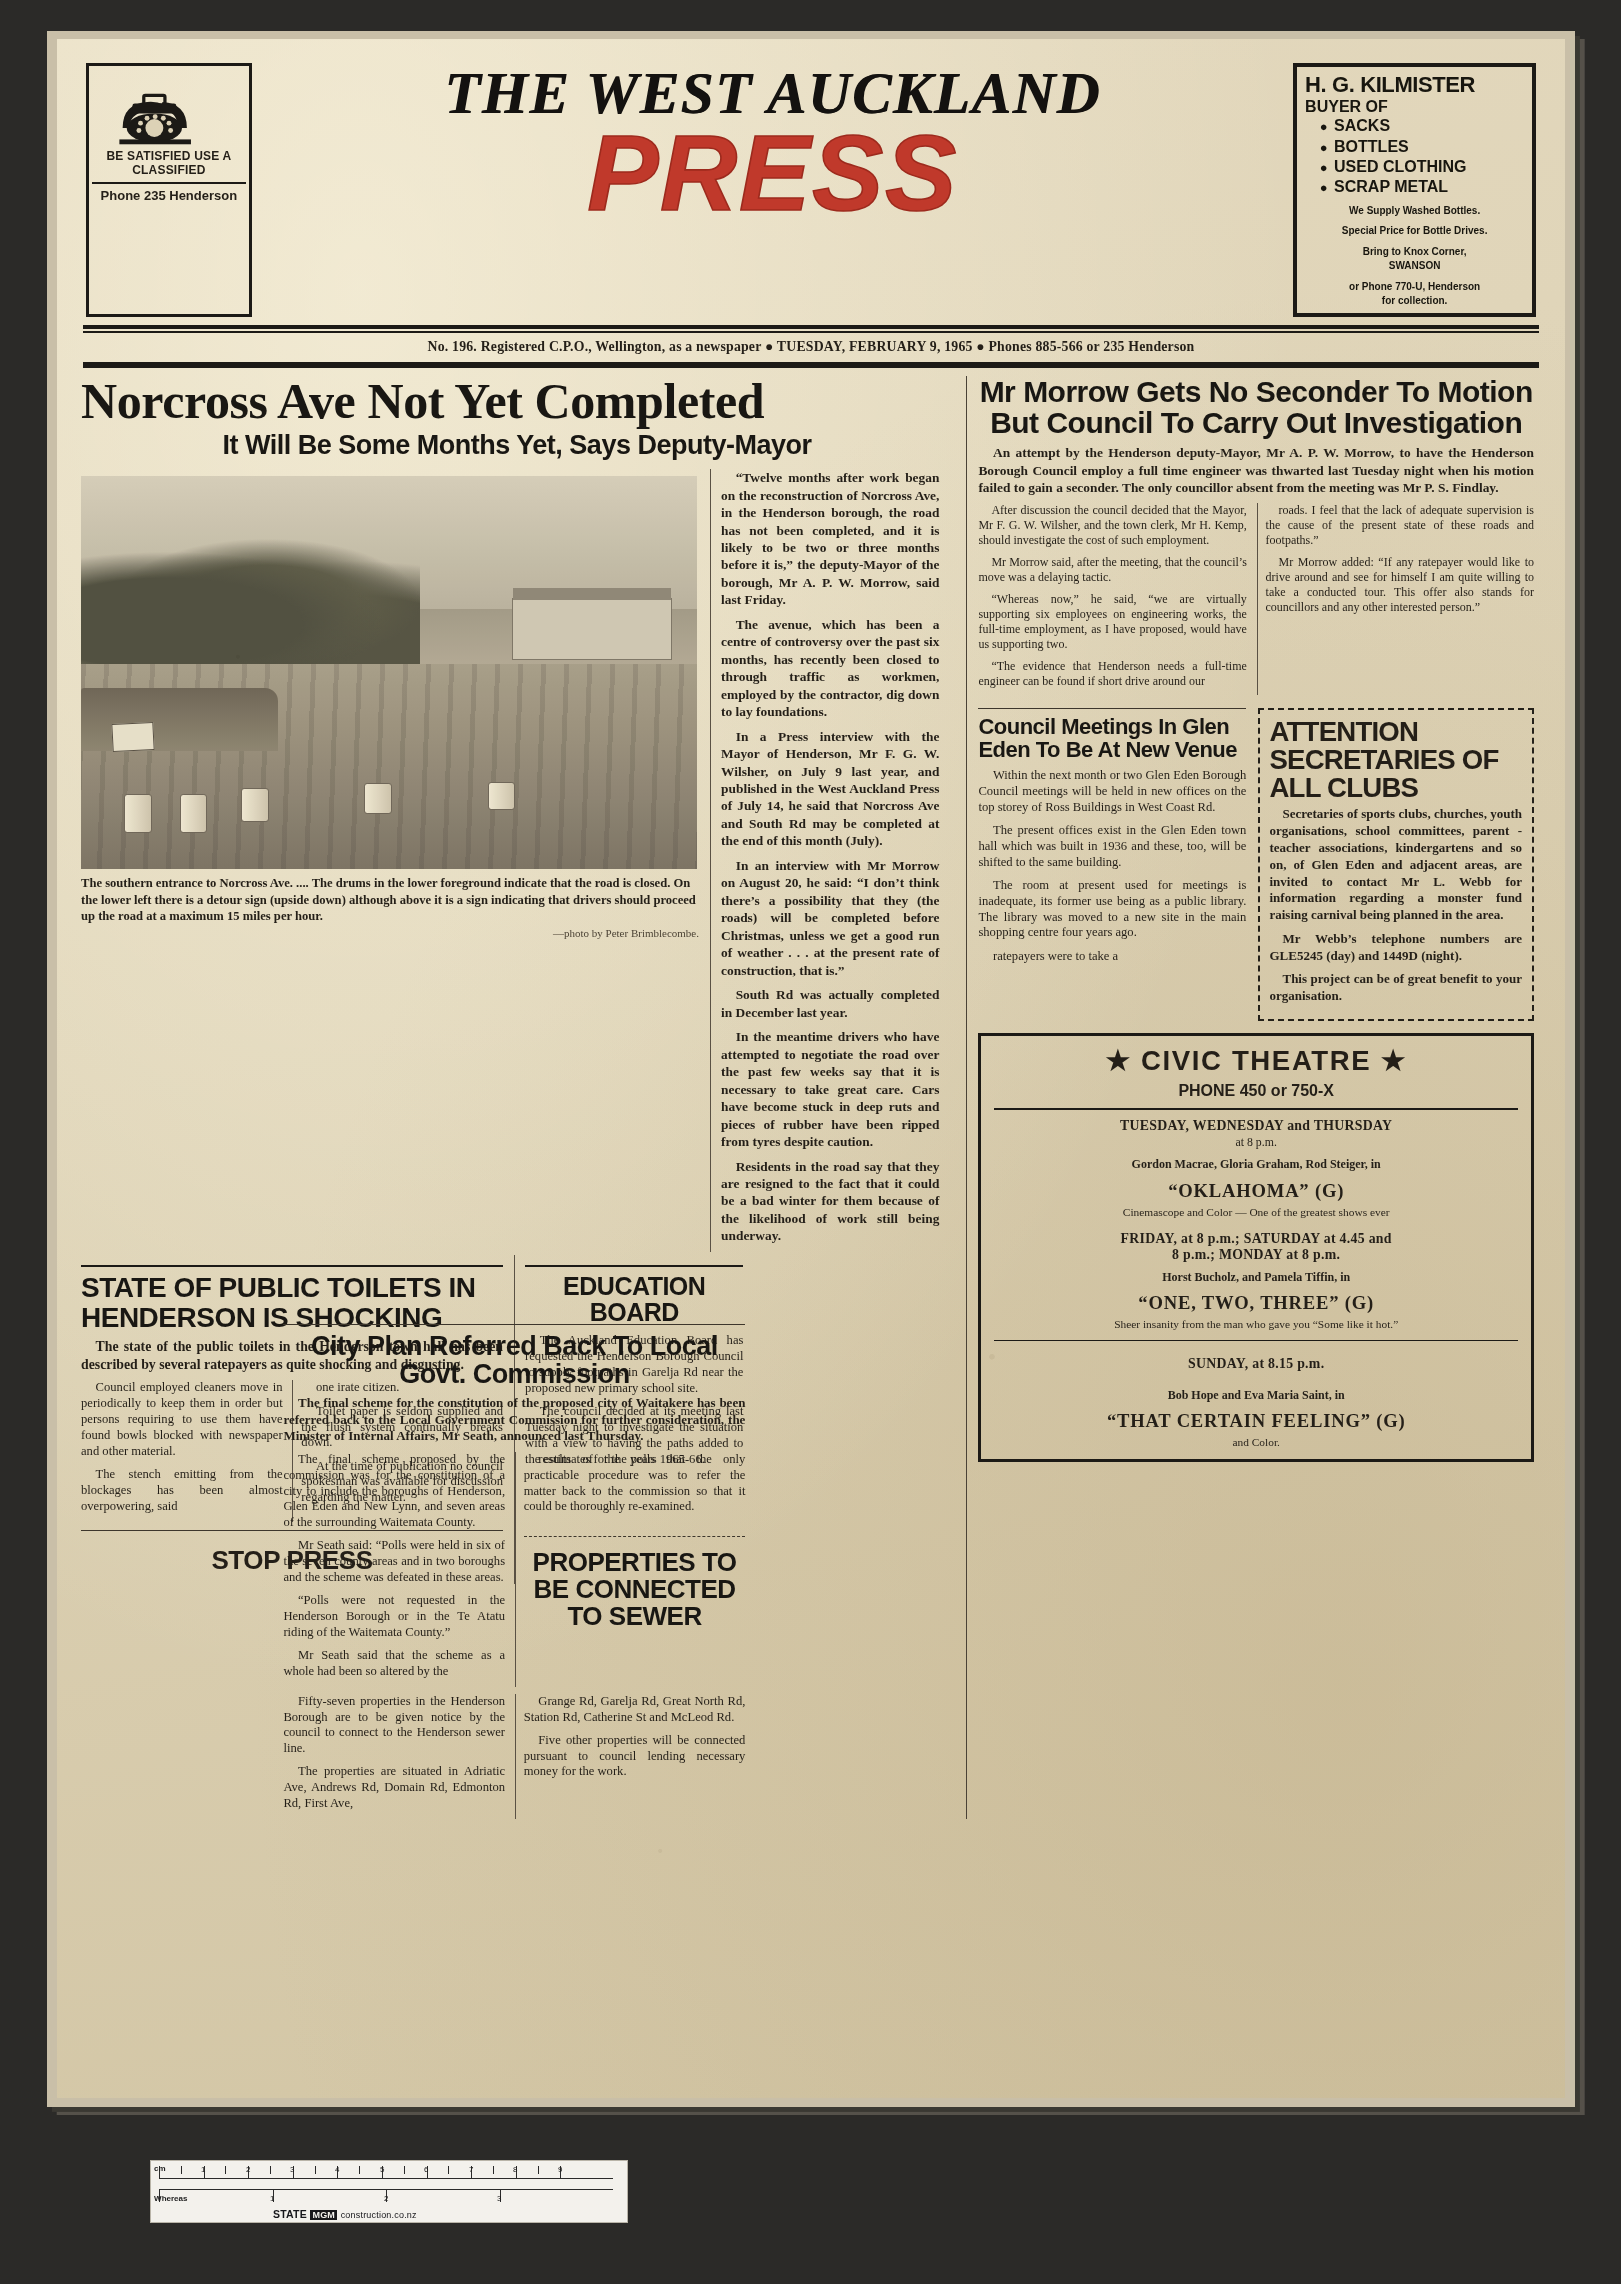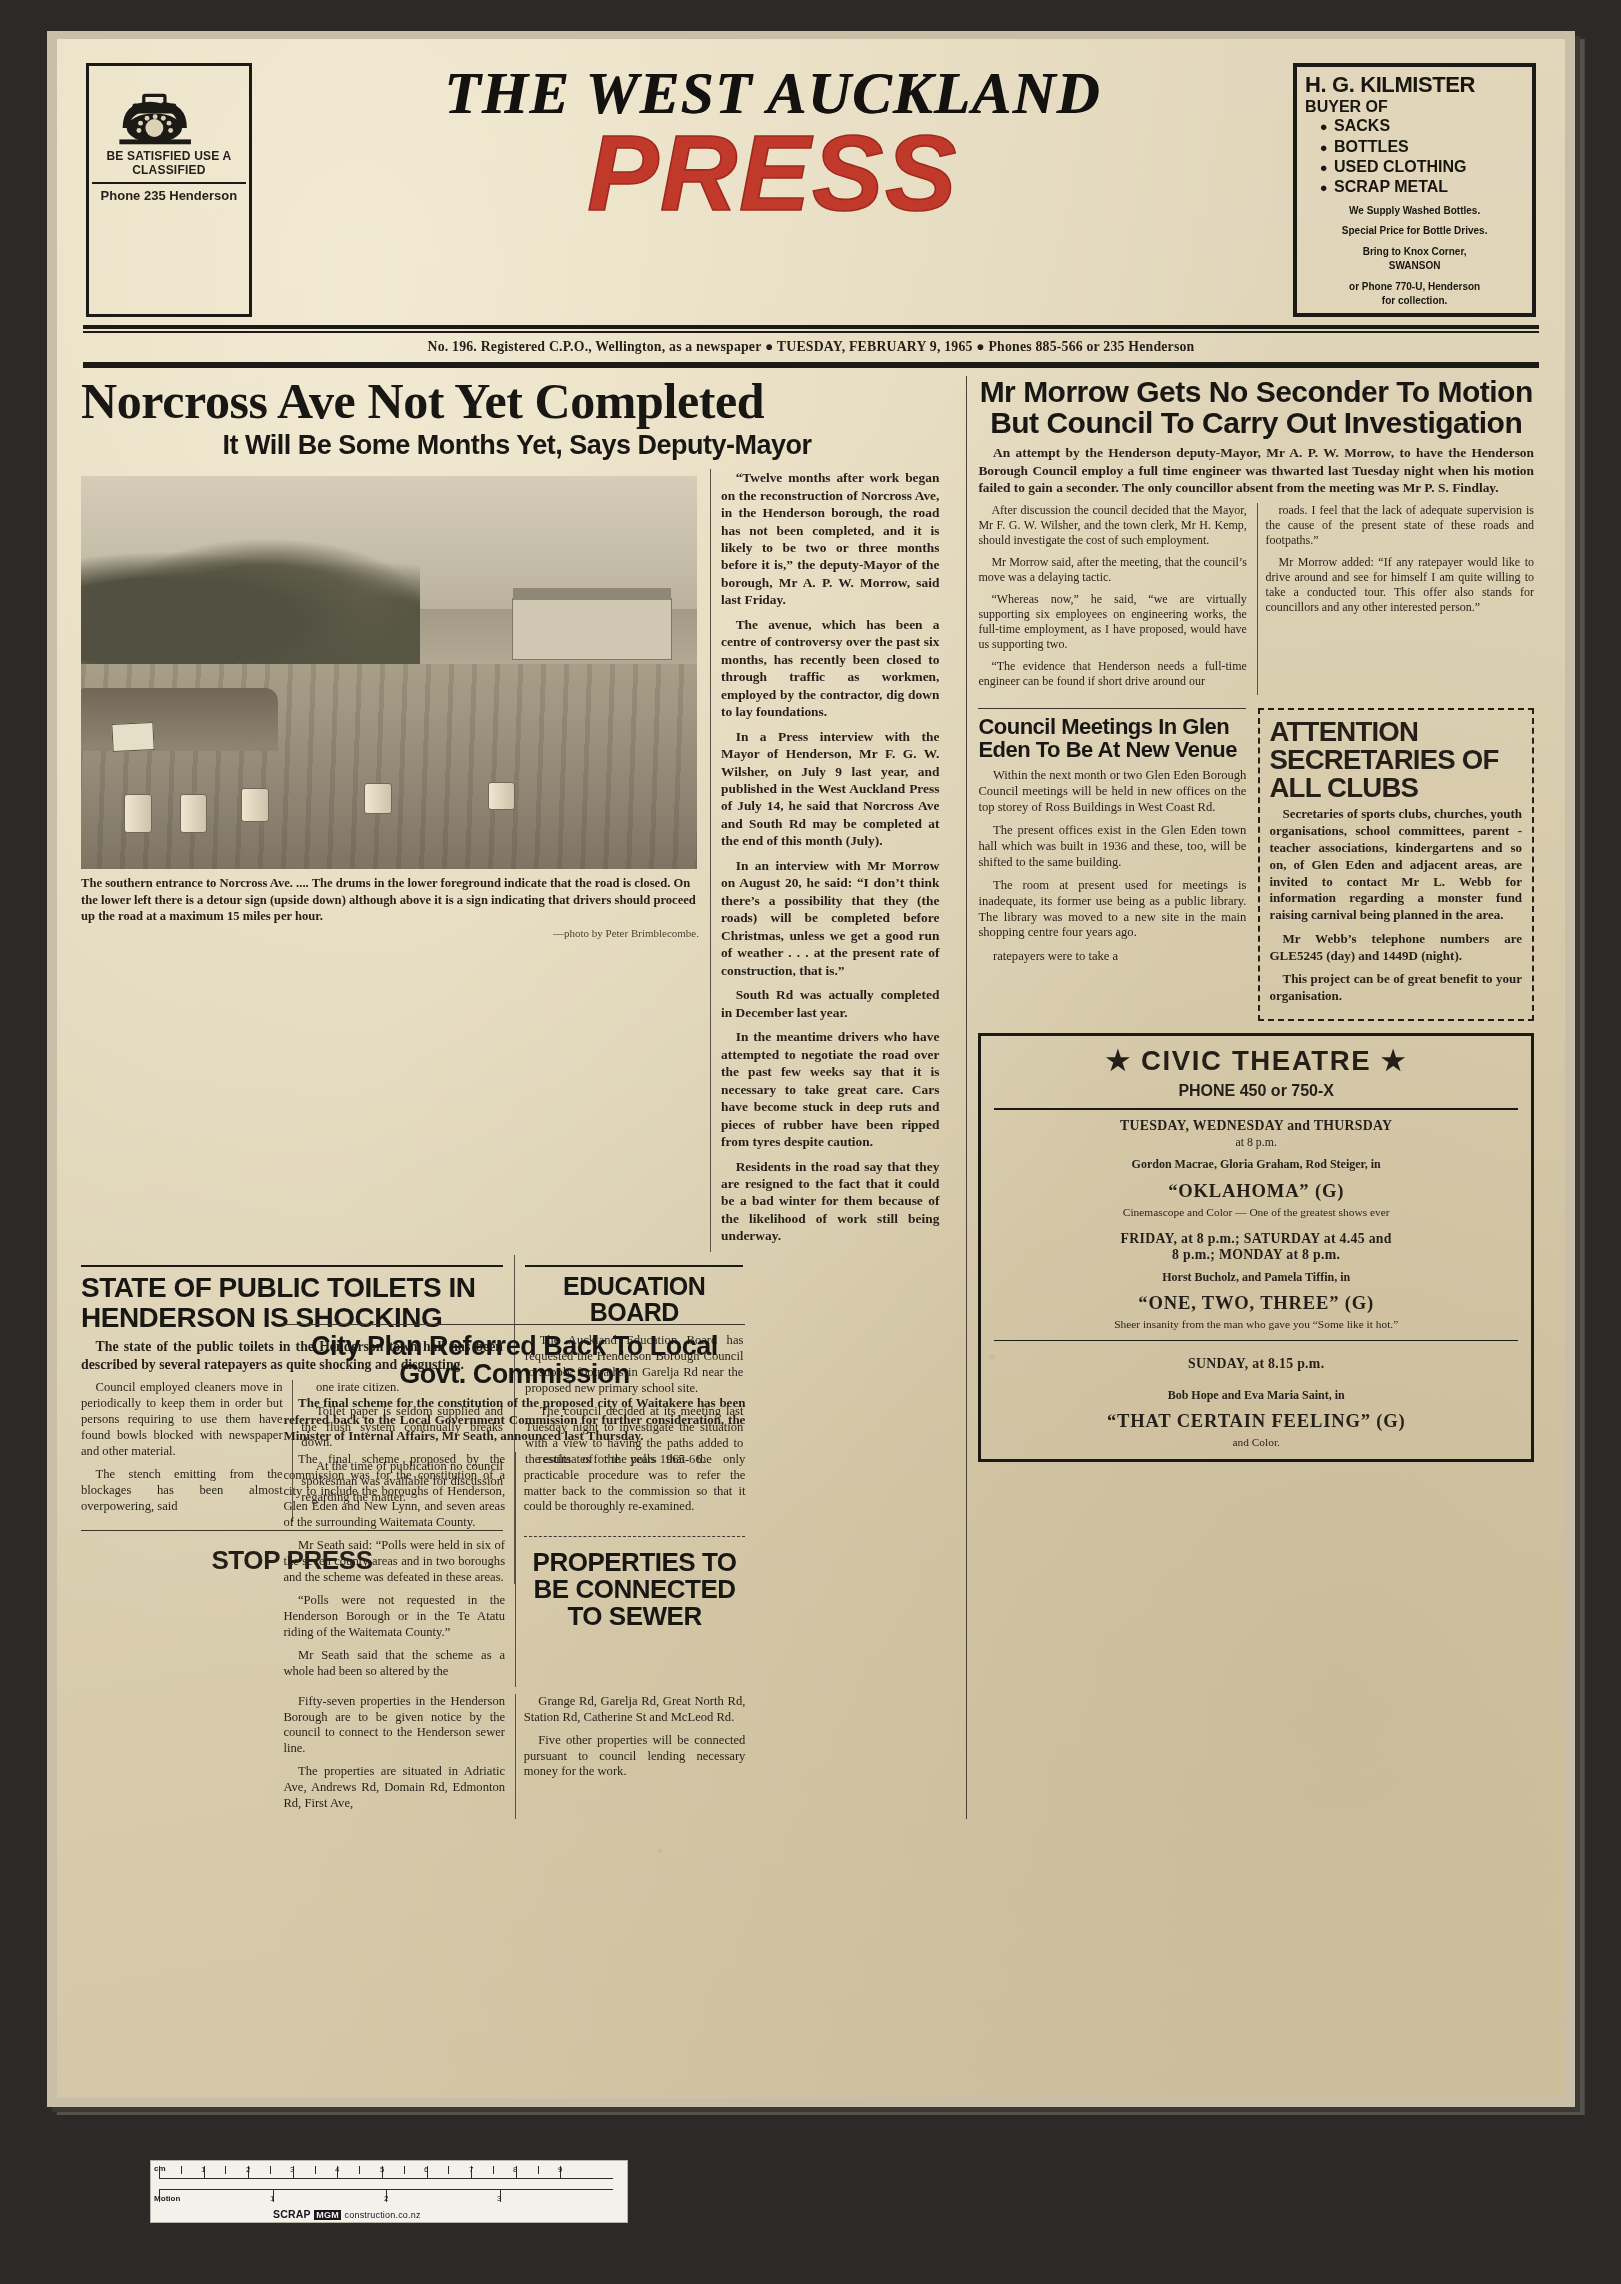--- a/index.html
+++ b/index.html
@@ -488,22 +488,22 @@
     <div class="lab" style="left:42px; top:-0.8px">1</div>
     <div class="lab" style="left:87px; top:-0.8px">2</div>
     <div class="lab" style="left:131px; top:-0.8px">3</div>
     <div class="lab" style="left:176px; top:-0.8px">4</div>
     <div class="lab" style="left:221px; top:-0.8px">5</div>
     <div class="lab" style="left:265px; top:-0.8px">6</div>
     <div class="lab" style="left:310px; top:-0.8px">7</div>
     <div class="lab" style="left:354px; top:-0.8px">8</div>
     <div class="lab" style="left:399px; top:-0.8px">9</div>
 
-    <div class="unit" style="left:-4.9px; bottom:-1.6px">Motion</div>
+    <div class="unit" style="left:-4.9px; bottom:-1.6px">Whereas</div>
     <div class="lab" style="left:111px; bottom:-0.8px">1</div>
     <div class="lab" style="left:225px; bottom:-0.8px">2</div>
     <div class="lab" style="left:338px; bottom:-0.8px">3</div>
   </div>
   <div class="brand">
-    <span>SCRAP</span><span class="blk">MGM</span><span class="url">construction.co.nz</span>
+    <span>STATE</span><span class="blk">MGM</span><span class="url">construction.co.nz</span>
   </div>
 </div>
 
 
 </body></html>

